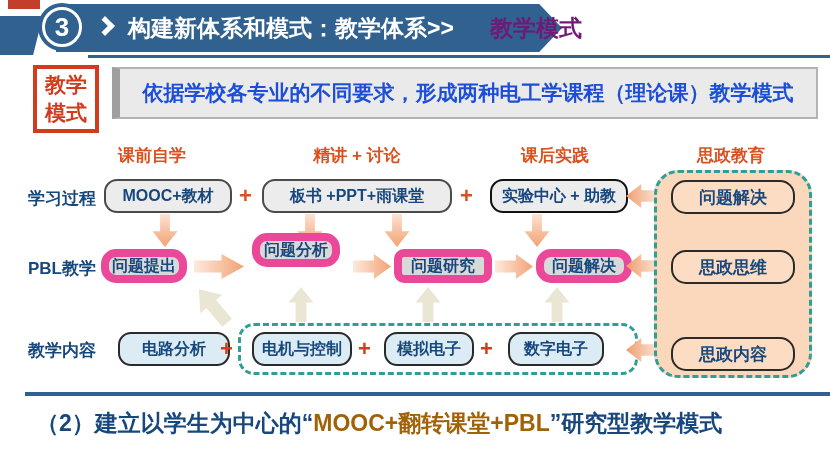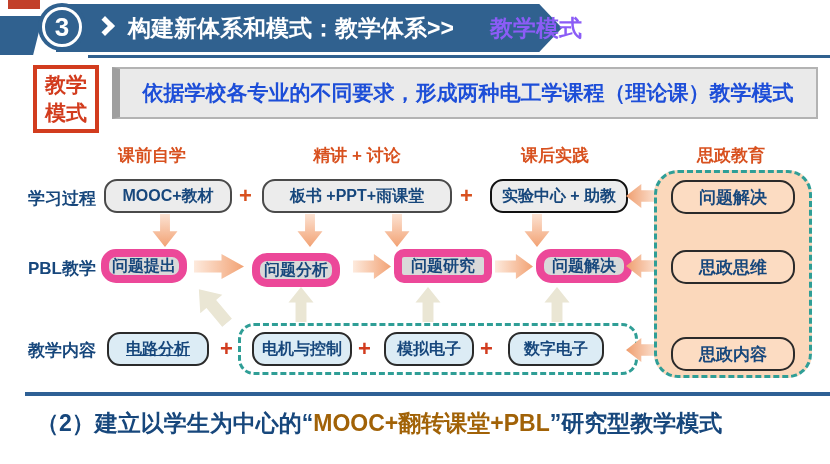--- a/index.html
+++ b/index.html
@@ -13,21 +13,21 @@
   
   .banner { position:absolute; left:56px; top:4px; width:506px; height:48px; background:#30618f;
             clip-path:polygon(0 0, 95.5% 0, 100% 50%, 95.5% 100%, 0 100%); }
   .badge  { position:absolute; left:42px; top:7px; width:40px; height:40px; border-radius:50%;
             background:#30618f; border:3px solid #ffffff; box-shadow:0 0 0 4px #30618f;
             color:#ffffff; font-size:26px; font-weight:bold; display:flex; align-items:center; justify-content:center; }
   .chev   { position:absolute; left:98px; top:19px; width:14px; height:14px;
             border-top:5px solid #ffffff; border-right:5px solid #ffffff; transform:rotate(45deg); }
   .title  { position:absolute; left:128px; top:4px; height:48px; line-height:48px;
             color:#ffffff; font-size:23px; font-weight:bold; white-space:nowrap; }
-  .title .hl { color:#8b5cf6;padding-left:36px; }
+  .title .hl { color:#701a75;padding-left:36px; }
   .hairline-top    { position:absolute; left:88px; top:55px; width:742px; height:3px; background:#30618f; }
   .hairline-bottom { position:absolute; left:25px; top:392px; width:805px; height:4px; background:#2e6095; }
 
   
   .side-tag { position:absolute; left:33px; top:65px; width:66px; height:68px; border:4px solid #d23c1e;
               color:#d23c1e; font-size:21px; font-weight:bold; line-height:1.35;
               display:flex; flex-direction:column; align-items:center; justify-content:center; background:#ffffff; }
   .intro-banner { position:absolute; left:112px; top:67px; width:706px; height:52px; background:#eaeaea;
               border:2px solid #b3b3b3; border-left:8px solid #9f9f9f;
               display:flex; align-items:center; justify-content:center;
@@ -116,34 +116,34 @@
   <div class="nbox box-gray1 b-strong" style="left:490px; top:179px; width:138px;">实验中心 + 助教</div>
   <div class="ar ar-l" style="left:626px; top:183px; width:34px; height:26px;"></div>
 
   <div class="ar ar-d" style="left:152px; top:214px; width:26px; height:33px;"></div>
   <div class="ar ar-d" style="left:297px; top:214px; width:26px; height:33px;"></div>
   <div class="ar ar-d" style="left:384px; top:214px; width:26px; height:33px;"></div>
   <div class="ar ar-d" style="left:524px; top:214px; width:26px; height:33px;"></div>
 
   <div class="nbox box-gray2" style="left:101px; top:249px; width:86px;">问题提出</div>
   <div class="ar ar-r" style="left:194px; top:253px; width:50px; height:27px;"></div>
-  <div class="nbox box-gray2" style="left:252px; top:253px; width:88px;">问题分析</div>
+  <div class="nbox box-gray2" style="left:252px; top:233px; width:88px;">问题分析</div>
   <div class="ar ar-r" style="left:353px; top:253px; width:38px; height:27px;"></div>
   <div class="nbox box-gray2" style="left:394px; top:249px; width:98px;border-radius:10px;">问题研究</div>
   <div class="ar ar-r" style="left:495px; top:253px; width:38px; height:27px;"></div>
   <div class="nbox box-gray2" style="left:536px; top:249px; width:96px;">问题解决</div>
   <div class="ar ar-l" style="left:626px; top:253px; width:34px; height:26px;"></div>
 
   <div class="ar ar-u" style="left:198px; top:284px; width:30px; height:44px; transform:rotate(-40deg);"></div>
   <div class="ar ar-u" style="left:288px; top:287px; width:26px; height:35px;"></div>
   <div class="ar ar-u" style="left:415px; top:287px; width:26px; height:35px;"></div>
   <div class="ar ar-u" style="left:544px; top:287px; width:26px; height:35px;"></div>
 
   <div class="dash-group"></div>
-  <div class="nbox box-blue" style="left:107px; top:332px; width:102px;text-decoration:underline;">电路分析</div>
+  <div class="nbox box-blue" style="left:118px; top:332px; width:112px;">电路分析</div>
   <div class="plus plus-red" style="left:220px; top:336px;">+</div>
   <div class="nbox box-blue" style="left:252px; top:332px; width:100px;">电机与控制</div>
   <div class="plus plus-red" style="left:358px; top:336px;">+</div>
   <div class="nbox box-blue" style="left:384px; top:332px; width:90px;">模拟电子</div>
   <div class="plus plus-red" style="left:480px; top:336px;">+</div>
   <div class="nbox box-blue" style="left:508px; top:332px; width:96px;">数字电子</div>
   <div class="ar ar-l" style="left:626px; top:337px; width:34px; height:26px;"></div>
 
   <div class="ideology-panel"></div>
   <div class="nbox box-peach" style="left:671px; top:180px; width:124px; font-size:17px;">问题解决</div>

